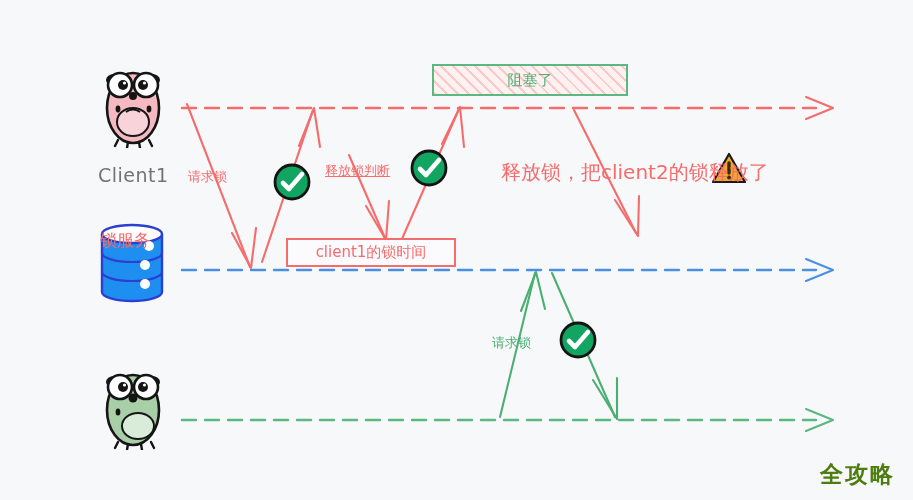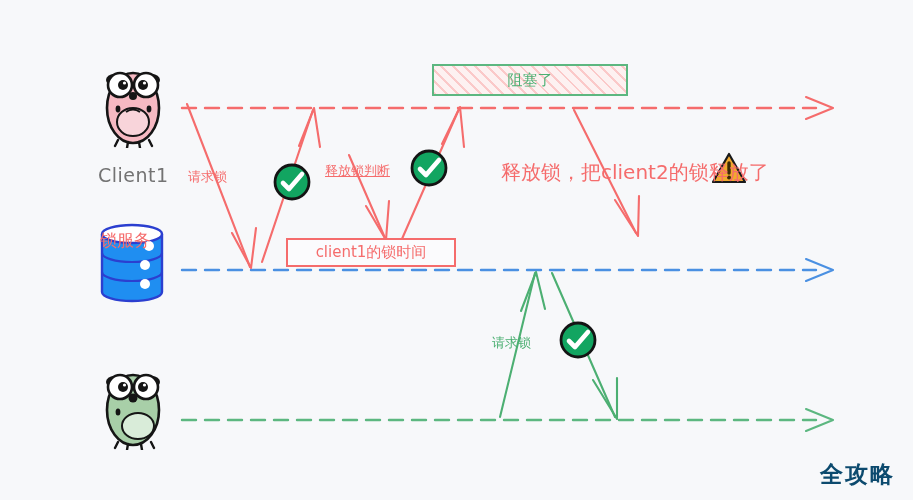--- a/index.html
+++ b/index.html
@@ -60,21 +60,21 @@
   #chk-2{left:409px;top:148px;}
   #chk-3{left:558px;top:320px;}
   #warn-icon{position:absolute;left:712px;top:152px;width:34px;height:32px;}
   #gopher-pink{position:absolute;left:96px;top:56px;width:74px;height:92px;}
   #gopher-green{position:absolute;left:96px;top:358px;width:74px;height:92px;}
   #db-icon{position:absolute;left:96px;top:222px;width:72px;height:82px;}
 
   
   #watermark{
     position:absolute;right:18px;bottom:10px;font-size:23px;font-weight:bold;
-    color:#0c4a6e;letter-spacing:2px;margin-left:16px;
+    color:#4d7c0f;letter-spacing:2px;margin-left:16px;
   }
 </style>
 </head>
 <body>
 
 <div id="stage">
 
   <svg class="layer" viewBox="0 0 913 500">
     <defs>
       <style>

